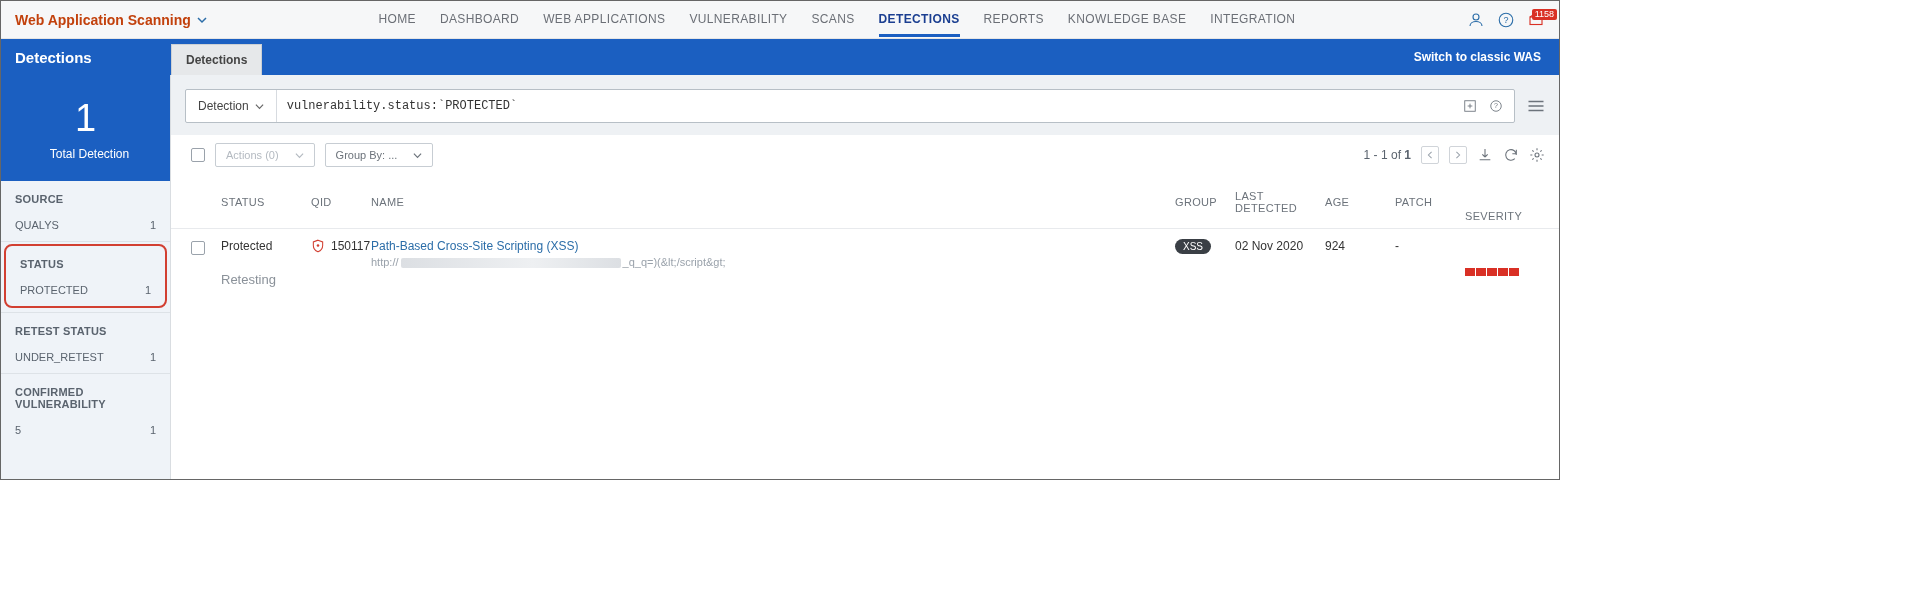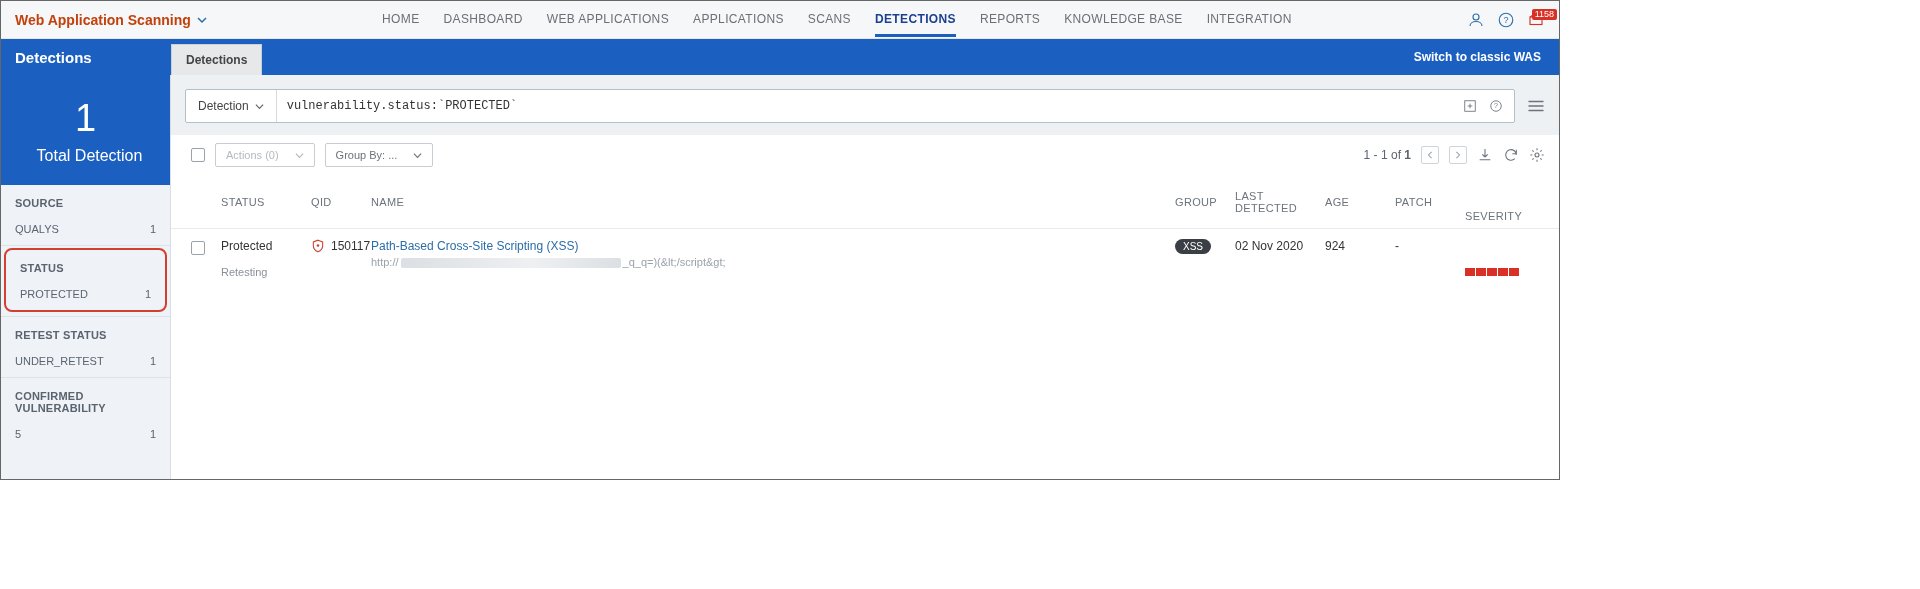--- a/index.html
+++ b/index.html
@@ -88,21 +88,21 @@
     border-right: 1px solid #d9dde1;
     display: flex; flex-direction: column;
   }
   .total-box {
     background: #1b5fc1;
     color: #fff;
     text-align: center;
     padding: 24px 0 20px 0;
   }
   .total-box .num { font-size: 38px; font-weight: 300; line-height: 1; }
-  .total-box .lbl { font-size: 16px; margin-top: 10px; padding-left: 8px; }
+  .total-box .lbl { font-size: 12px; margin-top: 10px; padding-left: 8px; }
   .facet-head {
     font-size: 11px; color: #5a636e; font-weight: 600;
     padding: 12px 14px 6px 14px; letter-spacing: .02em;
   }
   .facet-item {
     display: flex; justify-content: space-between;
     padding: 8px 14px;
     font-size: 11px; color: #5a636e;
     cursor: pointer;
   }
@@ -170,21 +170,21 @@
   .col-age{ width:70px; }
   .col-patch{ width:70px; }
   .col-sev{ width:80px;margin-top:29px; }
   .tbl-row {
     display:flex; align-items:flex-start;
     padding: 10px 14px 10px 20px;
     font-size: 12px; color:#333;
   }
   .row-chk { width:30px; padding-top:2px; }
   .cell-status .primary { color:#333; font-weight:500; }
-  .cell-status .sub { color:#8a9199; font-size:11px; margin-top:13px; }
+  .cell-status .sub { color:#8a9199; font-size:13px; margin-top:19px; }
   .cell-qid { display:flex; align-items:center; gap:6px; }
   .qid-icon { width:14px; height:14px; color:#d23f31; }
   .cell-name .title { color:#2b6da8; font-weight:500; cursor:pointer; }
   .cell-name .url { color:#9aa2ab; font-size:11px; margin-top:3px; }
   .cell-name .url .blur {
     display:inline-block; width:220px; height:10px;
     background: linear-gradient(90deg,#dcdfe3,#eef0f2 60%,#dcdfe3);
     vertical-align:middle; margin: 0 2px; border-radius:2px;
   }
   .pill {
@@ -202,21 +202,21 @@
   <div class="app-switch">
     <span>Web Application Scanning</span>
     <svg width="10" height="10" viewBox="0 0 10 10">
         <path d="M1 3l4 4 4-4" fill="none" stroke="#2b6da8" stroke-width="1.5"></path>
       </svg>
   </div>
   <nav class="main-nav">
     <a>HOME</a>
     <a>DASHBOARD</a>
     <a>WEB APPLICATIONS</a>
-    <a>APPLICATIONS</a>
+    <a>VULNERABILITY</a>
     <a>SCANS</a>
     <a class="active">DETECTIONS</a>
     <a>REPORTS</a>
     <a>KNOWLEDGE BASE</a>
     <a>INTEGRATION</a>
   </nav>
   <div class="top-icons">
     <span class="icn">
       <svg width="18" height="18" viewBox="0 0 24 24">
           <circle cx="12" cy="8" r="4" fill="none" stroke="#2b6da8" stroke-width="1.5"></circle>

